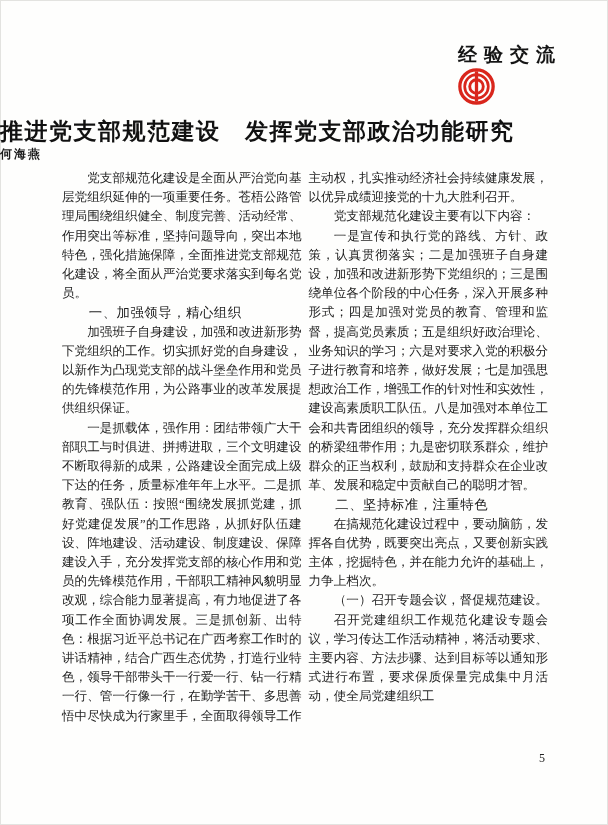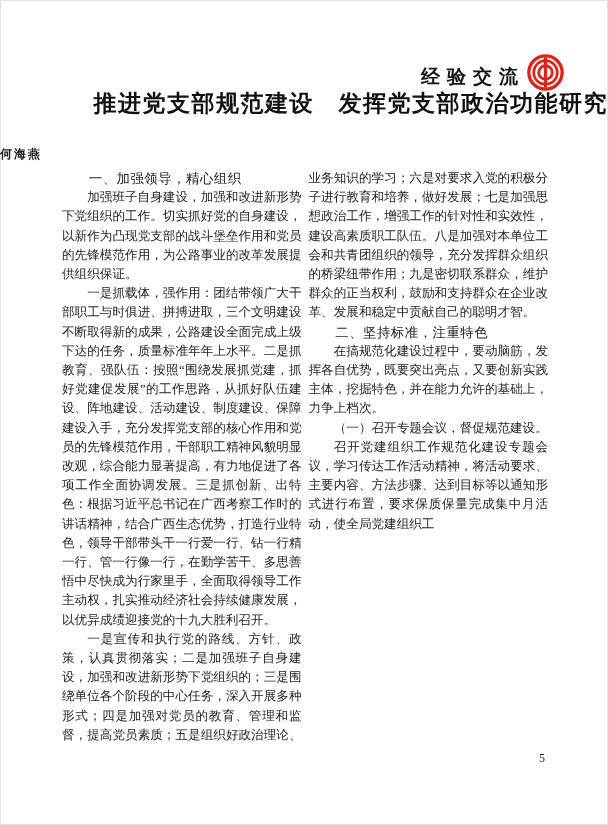--- a/index.html
+++ b/index.html
@@ -7,37 +7,37 @@
     position:relative;
     width:608px; height:825px;
     margin:0 auto;
     background:#fefefd;
     box-shadow: inset 0 0 0 1px #e3e3e0;
     overflow:hidden;
     font-family:"Liberation Serif","DejaVu Serif",serif;
     color:#1c1c1c;
   }
   .masthead {
-    position:absolute; top:54px; right:44px;
-    display:flex; align-items:center;
+    position:absolute; top:34px; right:44px;
+    display:flex; align-items:flex-start;flex-direction:column;
   }
   .masthead-label {
     font-family:"Liberation Serif","DejaVu Serif",serif;
     font-weight:bold;
     font-size:19px;
     letter-spacing:7px;
     color:#151515;
     padding-top:8px;
     margin-right:2px;
     white-space:nowrap;
   }
   .masthead-logo { width:37px; height:37px; display:block; }
   .doc-title {
-    position:absolute; top:88px; left:0; width:100%;
-    text-align:right;
+    position:absolute; top:116px; left:0; width:100%;
+    text-align:left;
     font-weight:bold;
     font-size:23px;
     letter-spacing:1.5px;
     color:#111;
     white-space:nowrap;
   }
   .doc-author {
     position:absolute; top:146px; left:0; width:100%;
     text-align:left;
     font-weight:bold;
@@ -86,23 +86,25 @@
         <rect x="16.4" y="3.2" width="3.2" height="29.6" fill="#d9261c"></rect>
       </svg>
     </span>
   </div>
 
   <div class="doc-title">推进党支部规范建设　发挥党支部政治功能研究</div>
 
   <div class="doc-author">何海燕</div>
 
   <div class="content" id="article-content">
+      <p class="body">党支部规范化建设是全面从严治党向基层党组织延伸的一项重要任务。苍梧公路管理局围绕组织健全、制度完善、活动经常、作用突出等标准，坚持问题导向，突出本地特色，强化措施保障，全面推进党支部规范化建设，将全面从严治党要求落实到每名党员。</p>
       <p class="h1">一、加强领导，精心组织</p>
       <p class="body">加强班子自身建设，加强和改进新形势下党组织的工作。切实抓好党的自身建设，以新作为凸现党支部的战斗堡垒作用和党员的先锋模范作用，为公路事业的改革发展提供组织保证。</p>
       <p class="body">一是抓载体，强作用：团结带领广大干部职工与时俱进、拼搏进取，三个文明建设不断取得新的成果，公路建设全面完成上级下达的任务，质量标准年年上水平。二是抓教育、强队伍：按照“围绕发展抓党建，抓好党建促发展”的工作思路，从抓好队伍建设、阵地建设、活动建设、制度建设、保障建设入手，充分发挥党支部的核心作用和党员的先锋模范作用，干部职工精神风貌明显改观，综合能力显著提高，有力地促进了各项工作全面协调发展。三是抓创新、出特色：根据习近平总书记在广西考察工作时的讲话精神，结合广西生态优势，打造行业特色，领导干部带头干一行爱一行、钻一行精一行、管一行像一行，在勤学苦干、多思善悟中尽快成为行家里手，全面取得领导工作主动权，扎实推动经济社会持续健康发展，以优异成绩迎接党的十九大胜利召开。</p>
+      <p class="body">党支部规范化建设主要有以下内容：</p>
       <p class="body">一是宣传和执行党的路线、方针、政策，认真贯彻落实；二是加强班子自身建设，加强和改进新形势下党组织的；三是围绕单位各个阶段的中心任务，深入开展多种形式；四是加强对党员的教育、管理和监督，提高党员素质；五是组织好政治理论、业务知识的学习；六是对要求入党的积极分子进行教育和培养，做好发展；七是加强思想政治工作，增强工作的针对性和实效性，建设高素质职工队伍。八是加强对本单位工会和共青团组织的领导，充分发挥群众组织的桥梁纽带作用；九是密切联系群众，维护群众的正当权利，鼓励和支持群众在企业改革、发展和稳定中贡献自己的聪明才智。</p>
       <p class="h1">二、坚持标准，注重特色</p>
       <p class="body">在搞规范化建设过程中，要动脑筋，发挥各自优势，既要突出亮点，又要创新实践主体，挖掘特色，并在能力允许的基础上，力争上档次。</p>
       <p class="sub">（一）召开专题会议，督促规范建设。</p>
       <p class="body">召开党建组织工作规范化建设专题会议，学习传达工作活动精神，将活动要求、主要内容、方法步骤、达到目标等以通知形式进行布置，要求保质保量完成集中月活动，使全局党建组织工</p>
     </div>
 
   <div class="page-number">5</div>
 
 </div>

